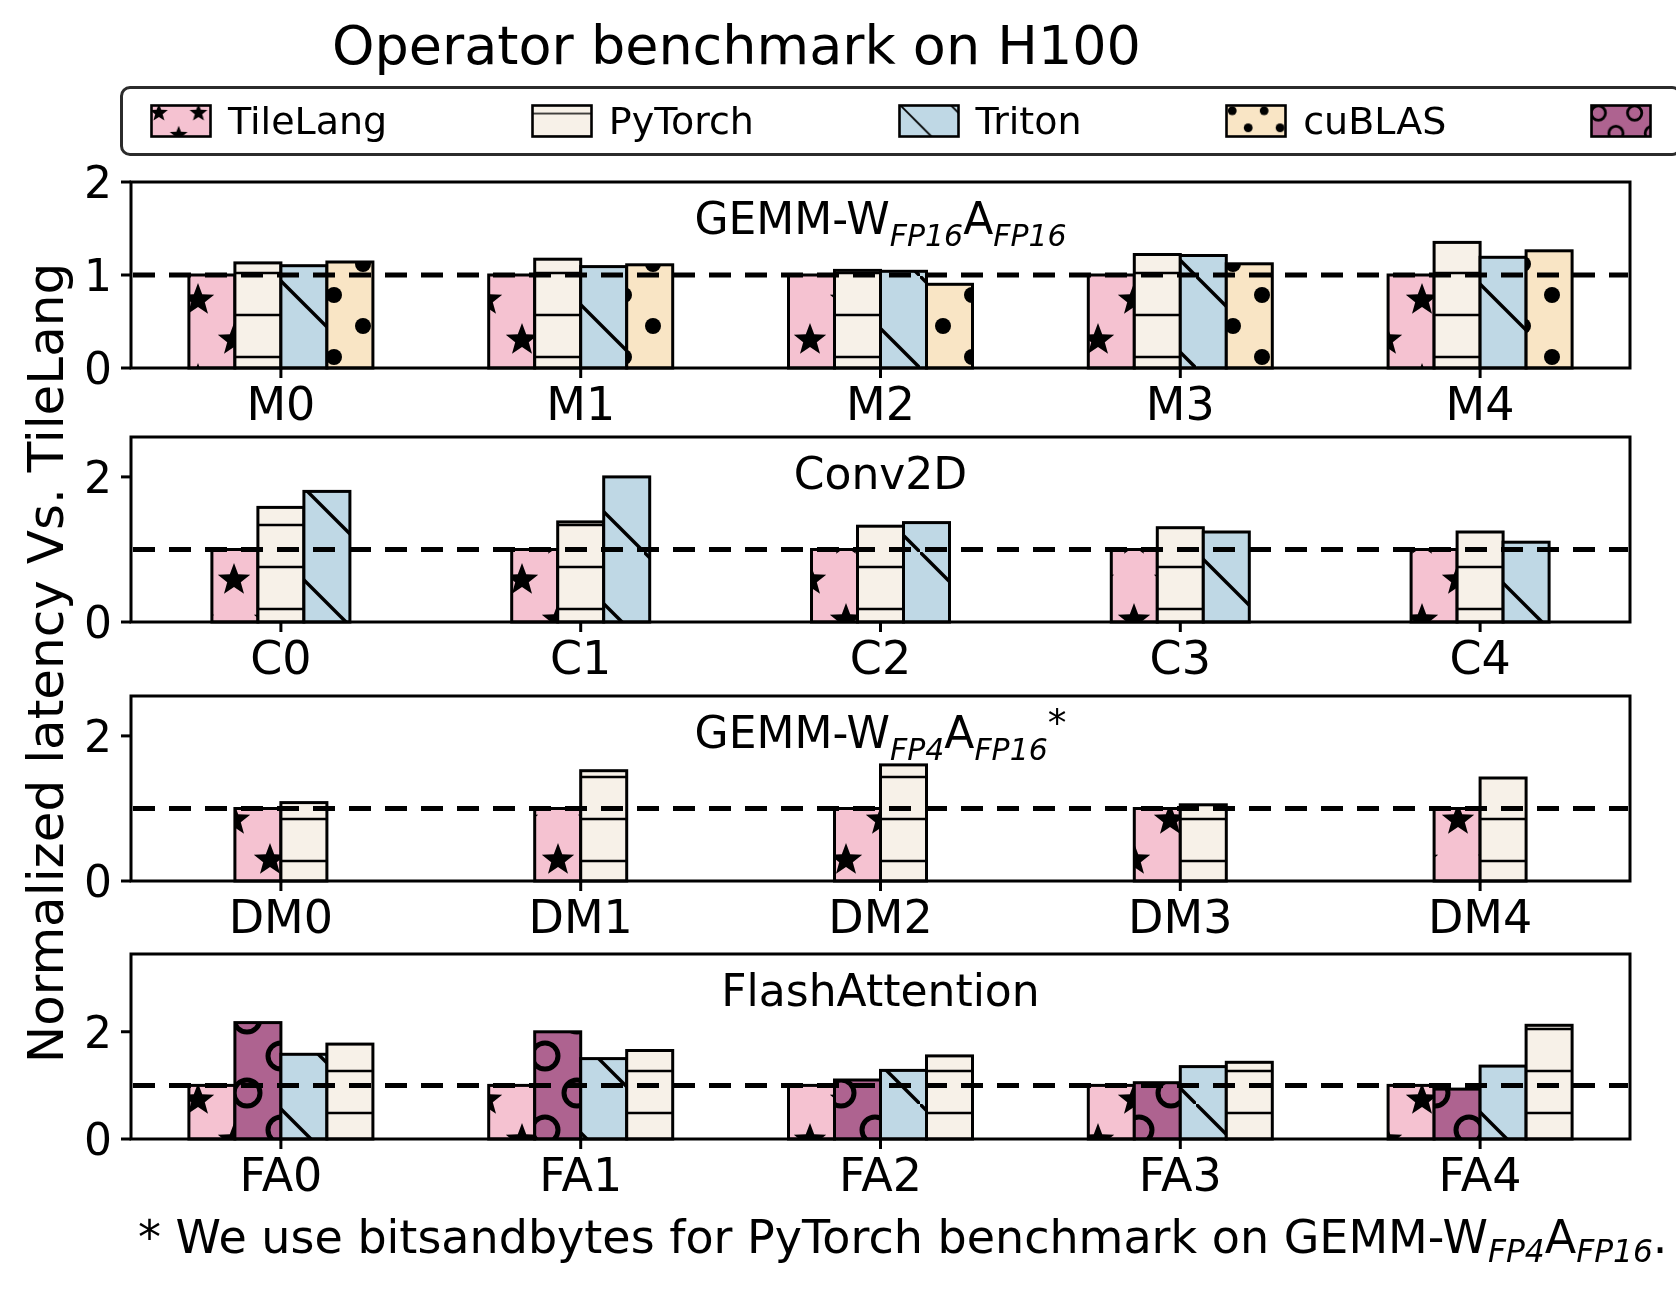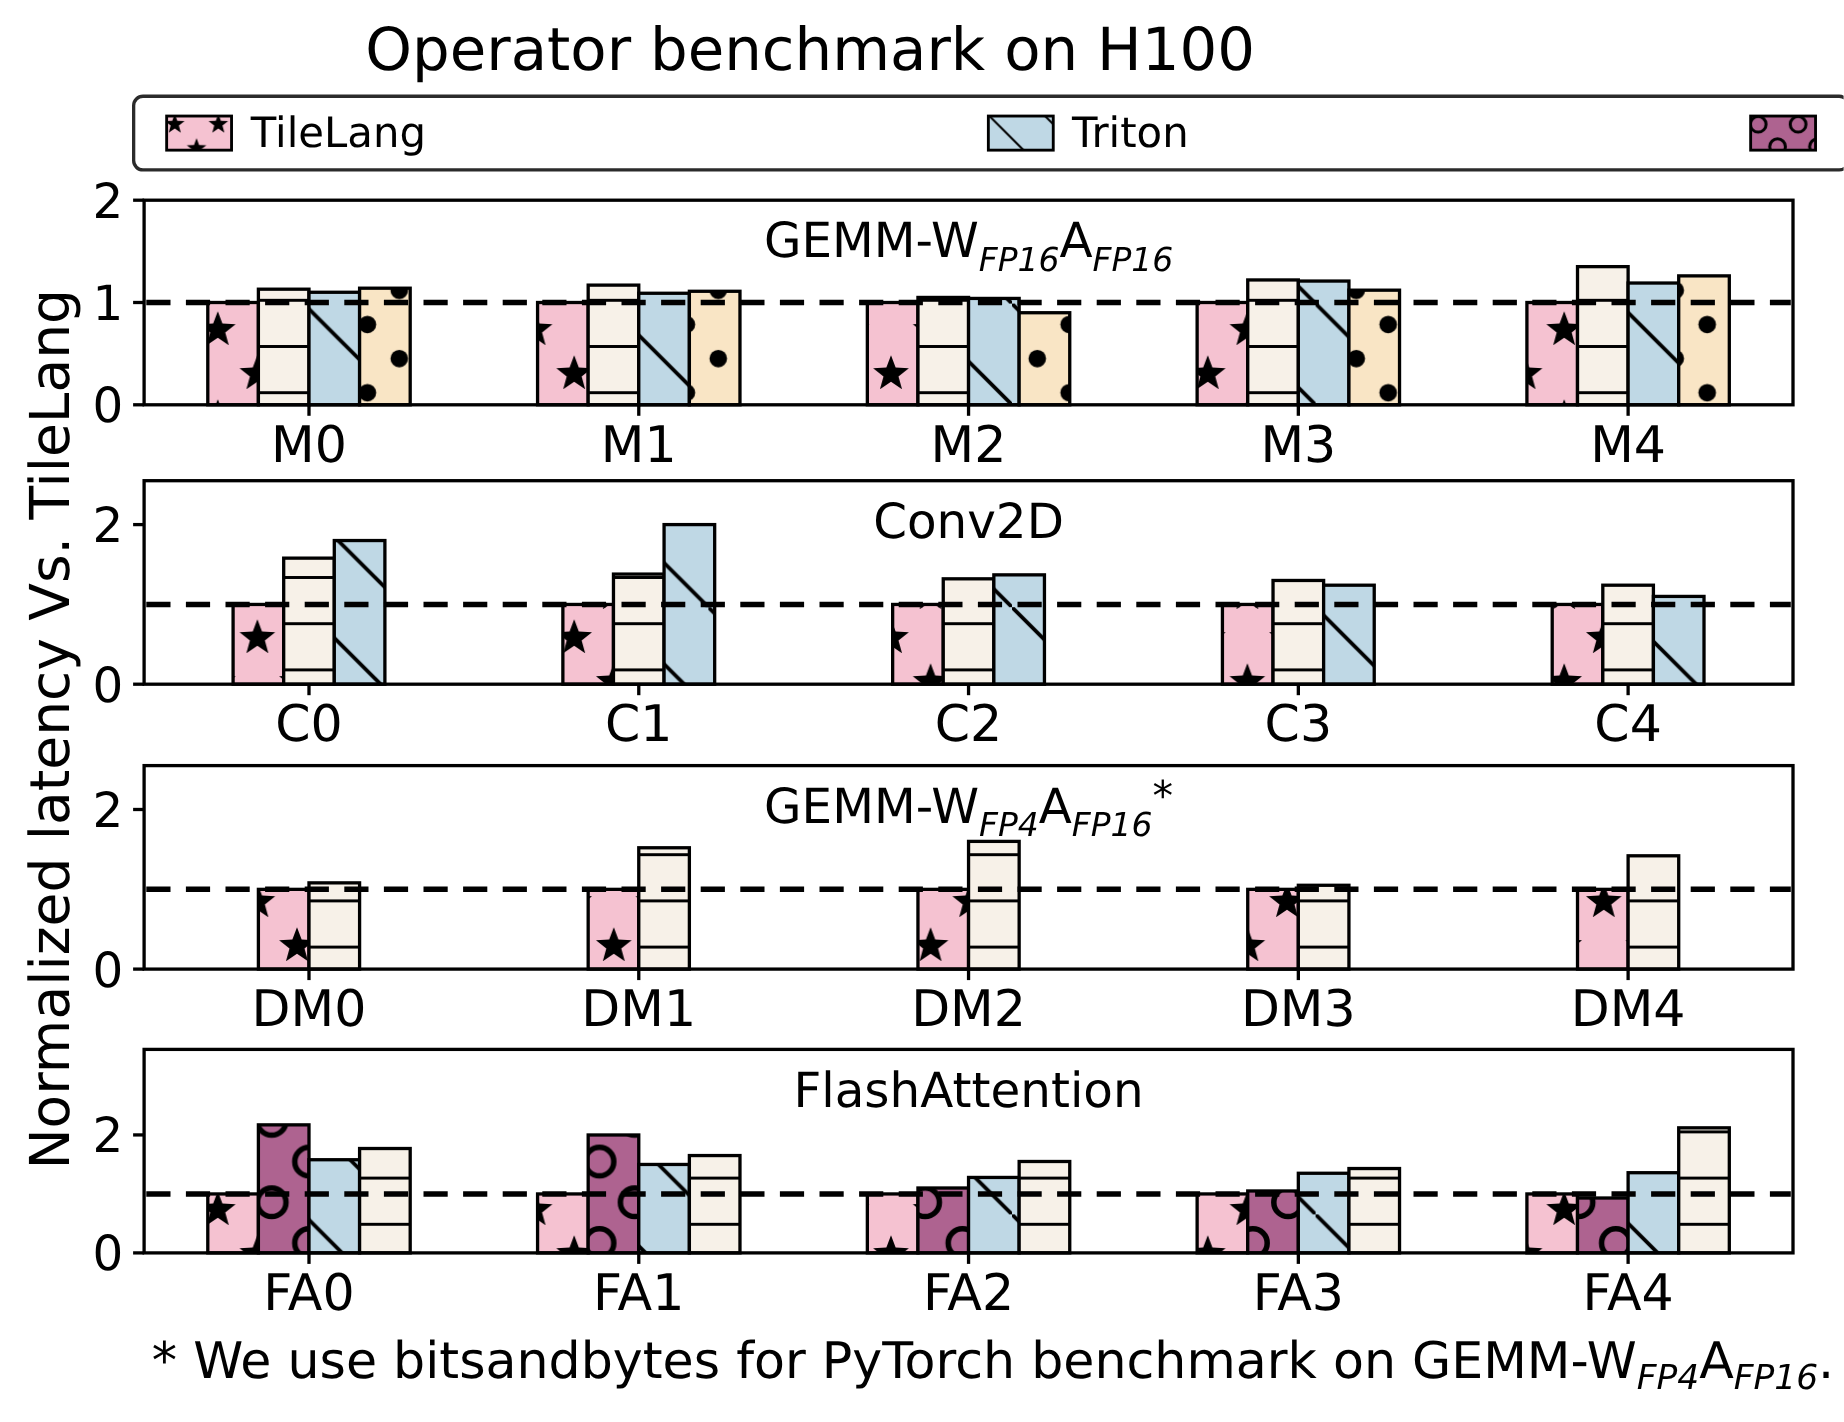--- a/index.html
+++ b/index.html
@@ -34,28 +34,53 @@
             <polygon points="54.0,43.0 58.2,54.2 70.2,54.7 60.8,62.2 64.0,73.8 54.0,67.1 44.0,73.8 47.2,62.2 37.8,54.7 49.8,54.2" fill="#000"></polygon>
           </pattern>
         </defs>
         <rect x="2.5" y="3.5" width="59" height="31" fill="url(#pat-leg-0)" stroke="#000" stroke-width="2.6"></rect>
       </svg>
       <span class="legend-label">TileLang</span>
     </div>
     <div class="legend-item">
       <svg width="64" height="38">
         <defs>
+          <pattern id="pat-leg-1" width="40" height="42" patternUnits="userSpaceOnUse" patternTransform="scale(0.55)">
+            <rect x="0" y="0" width="40" height="42" fill="#f7f1e8"></rect>
+            <line x1="-1" y1="21" x2="41" y2="21" stroke="#000" stroke-width="2.6"></line>
+          </pattern>
+        </defs>
+        <rect x="2.5" y="3.5" width="59" height="31" fill="url(#pat-leg-1)" stroke="#000" stroke-width="2.6"></rect>
+      </svg>
+      <span class="legend-label">PyTorch</span>
+    </div>
+    <div class="legend-item">
+      <svg width="64" height="38">
+        <defs>
           <pattern id="pat-leg-2" width="92" height="92" patternUnits="userSpaceOnUse" patternTransform="scale(0.55)">
             <rect x="0" y="0" width="92" height="92" fill="#bfd8e5"></rect>
             <line x1="-2" y1="-2" x2="94" y2="94" stroke="#000" stroke-width="3.4"></line>
           </pattern>
         </defs>
         <rect x="2.5" y="3.5" width="59" height="31" fill="url(#pat-leg-2)" stroke="#000" stroke-width="2.6"></rect>
       </svg>
       <span class="legend-label">Triton</span>
+    </div>
+    <div class="legend-item">
+      <svg width="64" height="38">
+        <defs>
+          <pattern id="pat-leg-3" width="58" height="62" patternUnits="userSpaceOnUse" patternTransform="scale(0.55)">
+            <rect x="0" y="0" width="58" height="62" fill="#f9e5c5"></rect>
+            <circle cx="15" cy="16" r="8" fill="#000"></circle>
+            <circle cx="44" cy="47" r="8" fill="#000"></circle>
+          </pattern>
+        </defs>
+        <rect x="2.5" y="3.5" width="59" height="31" fill="url(#pat-leg-3)" stroke="#000" stroke-width="2.6"></rect>
+      </svg>
+      <span class="legend-label">cuBLAS</span>
     </div>
     <div class="legend-item">
       <svg width="64" height="38">
         <defs>
           <pattern id="pat-leg-4" width="66" height="74" patternUnits="userSpaceOnUse" patternTransform="scale(0.55)">
             <rect x="0" y="0" width="66" height="74" fill="#ae6390"></rect>
             <circle cx="17" cy="20" r="13" fill="none" stroke="#000" stroke-width="5"></circle>
             <circle cx="49" cy="57" r="13" fill="none" stroke="#000" stroke-width="5"></circle>
           </pattern>
         </defs>

